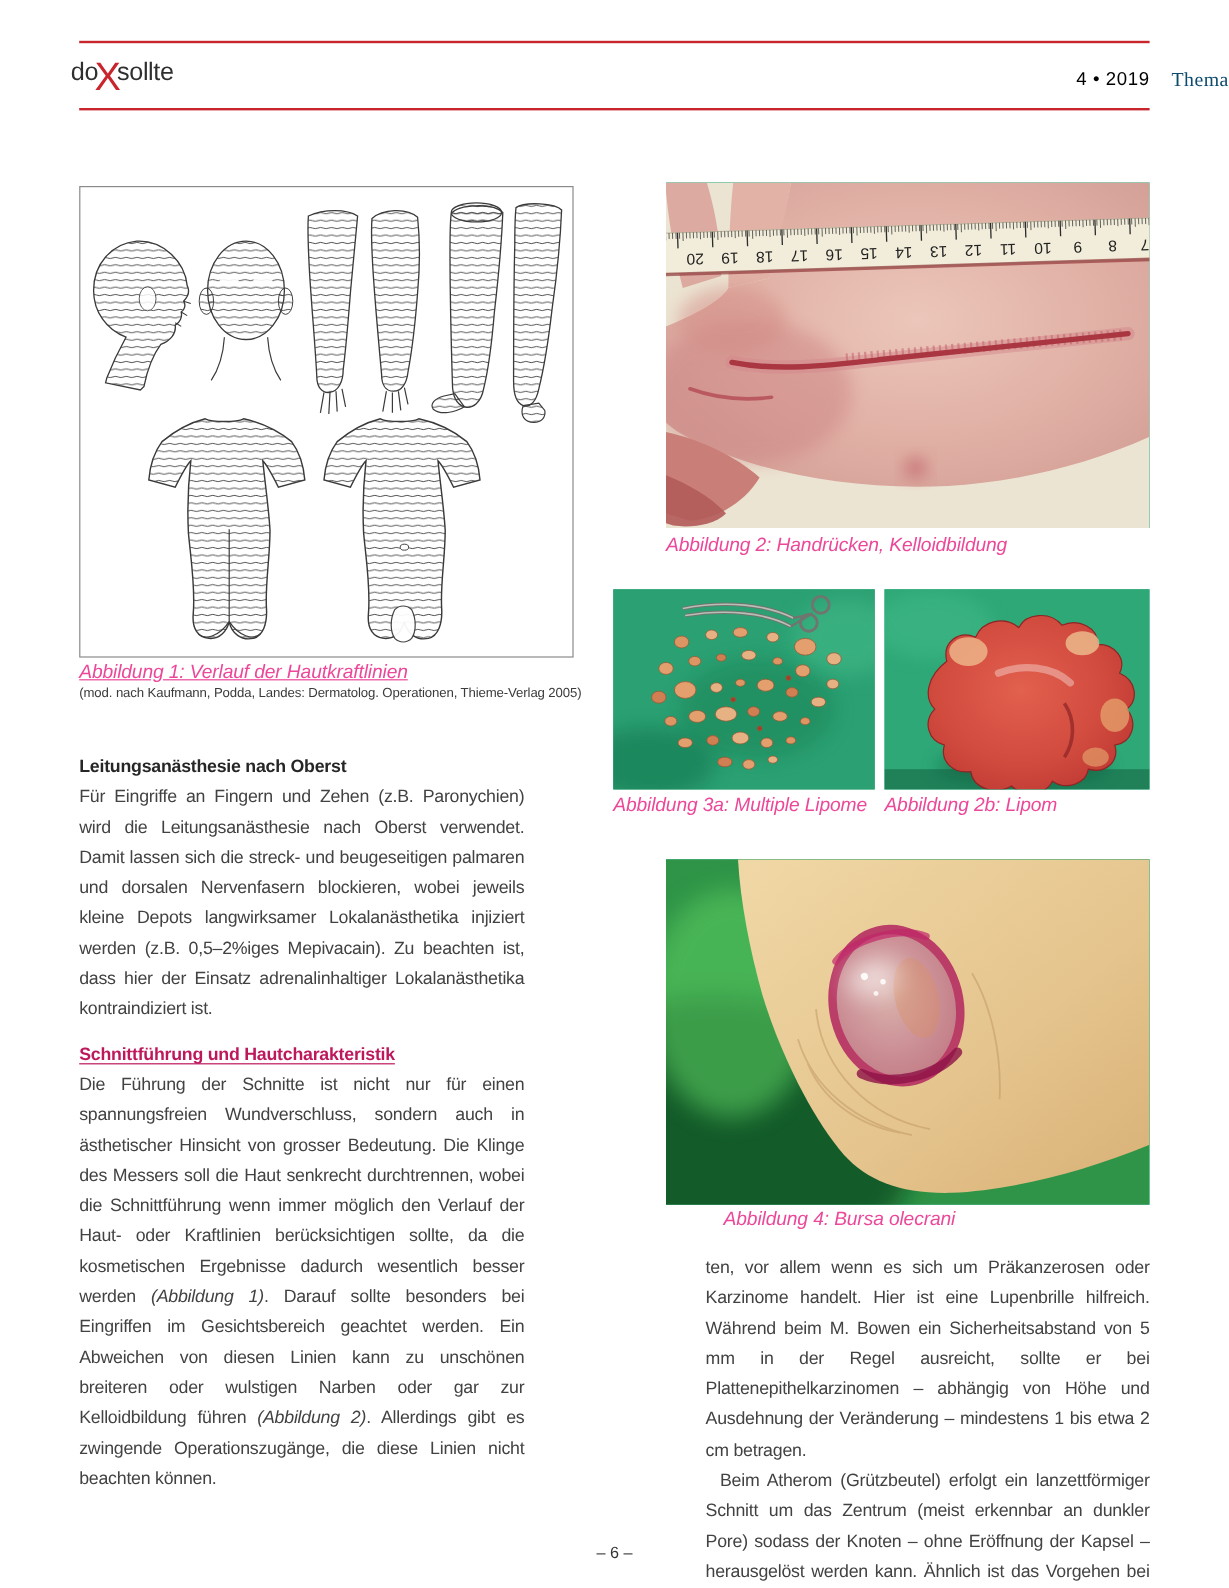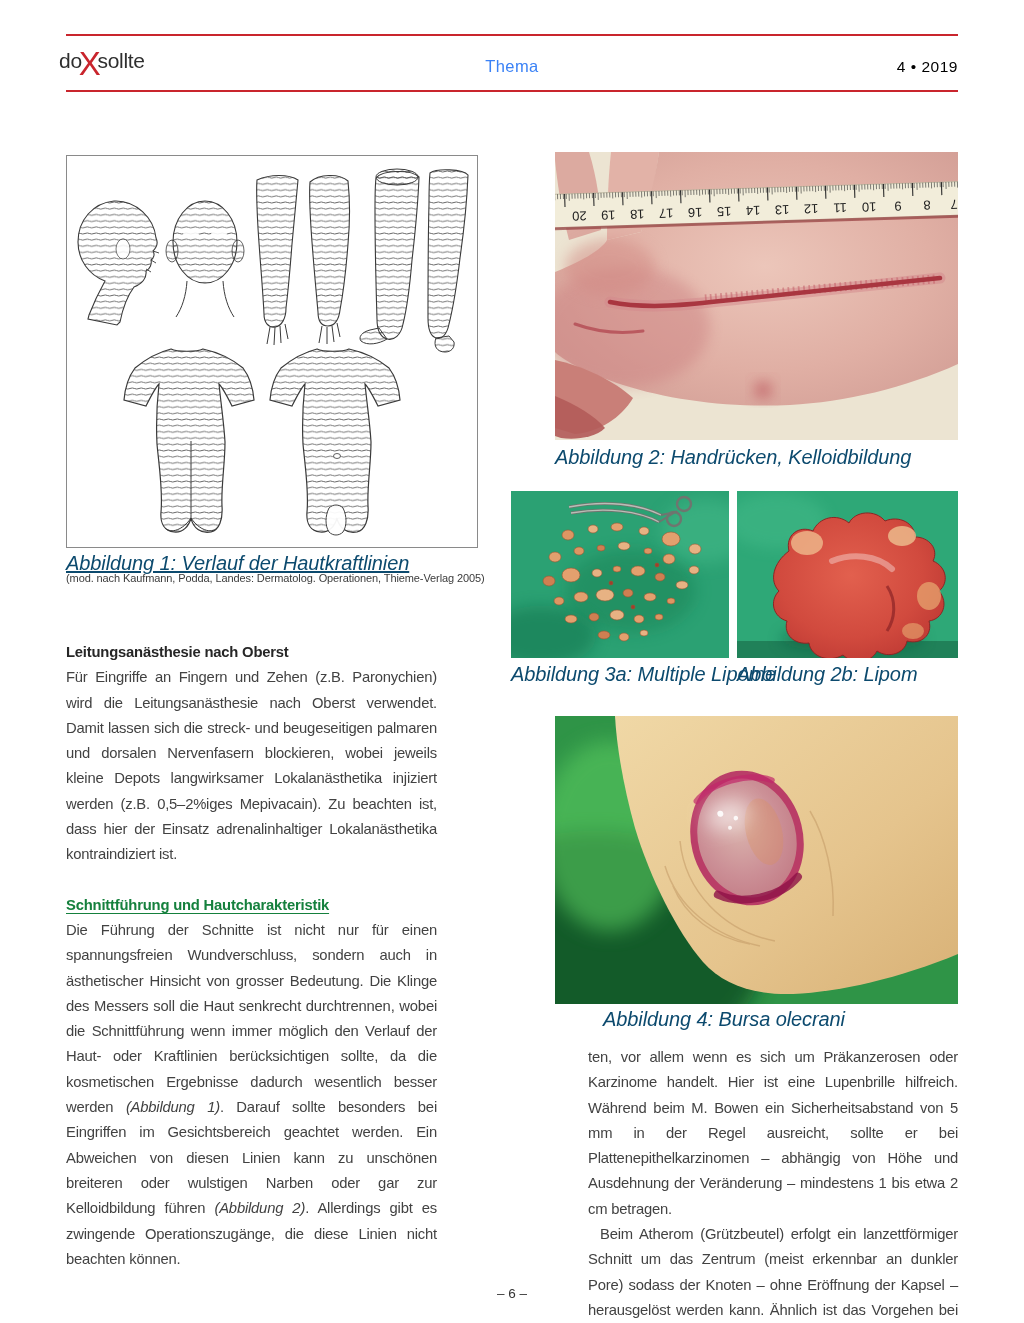--- a/index.html
+++ b/index.html
@@ -9,33 +9,33 @@
     -webkit-font-smoothing:antialiased;
   }
   .abs{position:absolute;}
   
   .rule{position:absolute;left:66px;width:892px;height:2px;background:#c9252d;}
   .rule.top{top:34px;}
   .rule.bottom{top:90px;}
   .logo{position:absolute;left:59px;top:48px;display:flex;align-items:center;color:#2f2f2f;
         font-size:21px;letter-spacing:-0.3px;}
   .logo .x{color:#c9252d;font-size:33px;font-weight:500;line-height:0.8;margin:0 -3px;position:relative;top:3px;}
-  .head-title{position:absolute;left:0;right:0;top:57px;text-align:center;font-size:16.5px;color:#3b82f6;letter-spacing:.4px;}
+  .head-title{position:absolute;left:0;right:0;top:57px;text-align:right;font-size:16.5px;color:#0c4a6e;letter-spacing:.4px;font-family:Liberation Serif, serif;}
   .head-issue{position:absolute;right:66px;top:58px;font-size:15.5px;color:#000000;letter-spacing:.5px;}
   
   .fig1-box{position:absolute;left:66px;top:155px;width:412px;height:393px;background:#fff;border:1px solid #8a8a8a;box-sizing:border-box;overflow:hidden;}
   
-  .cap{font-style:italic;font-size:20px;color:#0c4a6e;letter-spacing:-0.1px;}
+  .cap{font-style:italic;font-size:16px;color:#ec4899;letter-spacing:-0.1px;}
   .credit{font-size:11px;color:#3b3b3b;letter-spacing:-0.1px;}
   
   .col{font-size:14.8px;line-height:25.3px;letter-spacing:-0.2px;text-align:justify;color:#424242;}
   .col p{margin:0;}
-  .sec{margin-top:25px;}
+  .sec{margin-top:12px;}
   .h-b{font-weight:bold;color:#262626;}
-  .h-u{font-weight:bold;color:#15803d;text-decoration:underline;text-underline-offset:3px;}
+  .h-u{font-weight:bold;color:#be185d;text-decoration:underline;text-underline-offset:3px;}
   .em{font-style:italic;}
   .indent{text-indent:12px;}
   .left-col{position:absolute;left:66px;top:615px;width:371px;}
   .right-col{position:absolute;left:588px;top:1045px;width:370px;}
   
   .photo{position:absolute;overflow:hidden;background:#2aa273;}
   .footer{position:absolute;left:0;right:0;top:1286px;text-align:center;font-size:13.5px;color:#333;}
   svg{display:block;}
 </style>
 </head>

